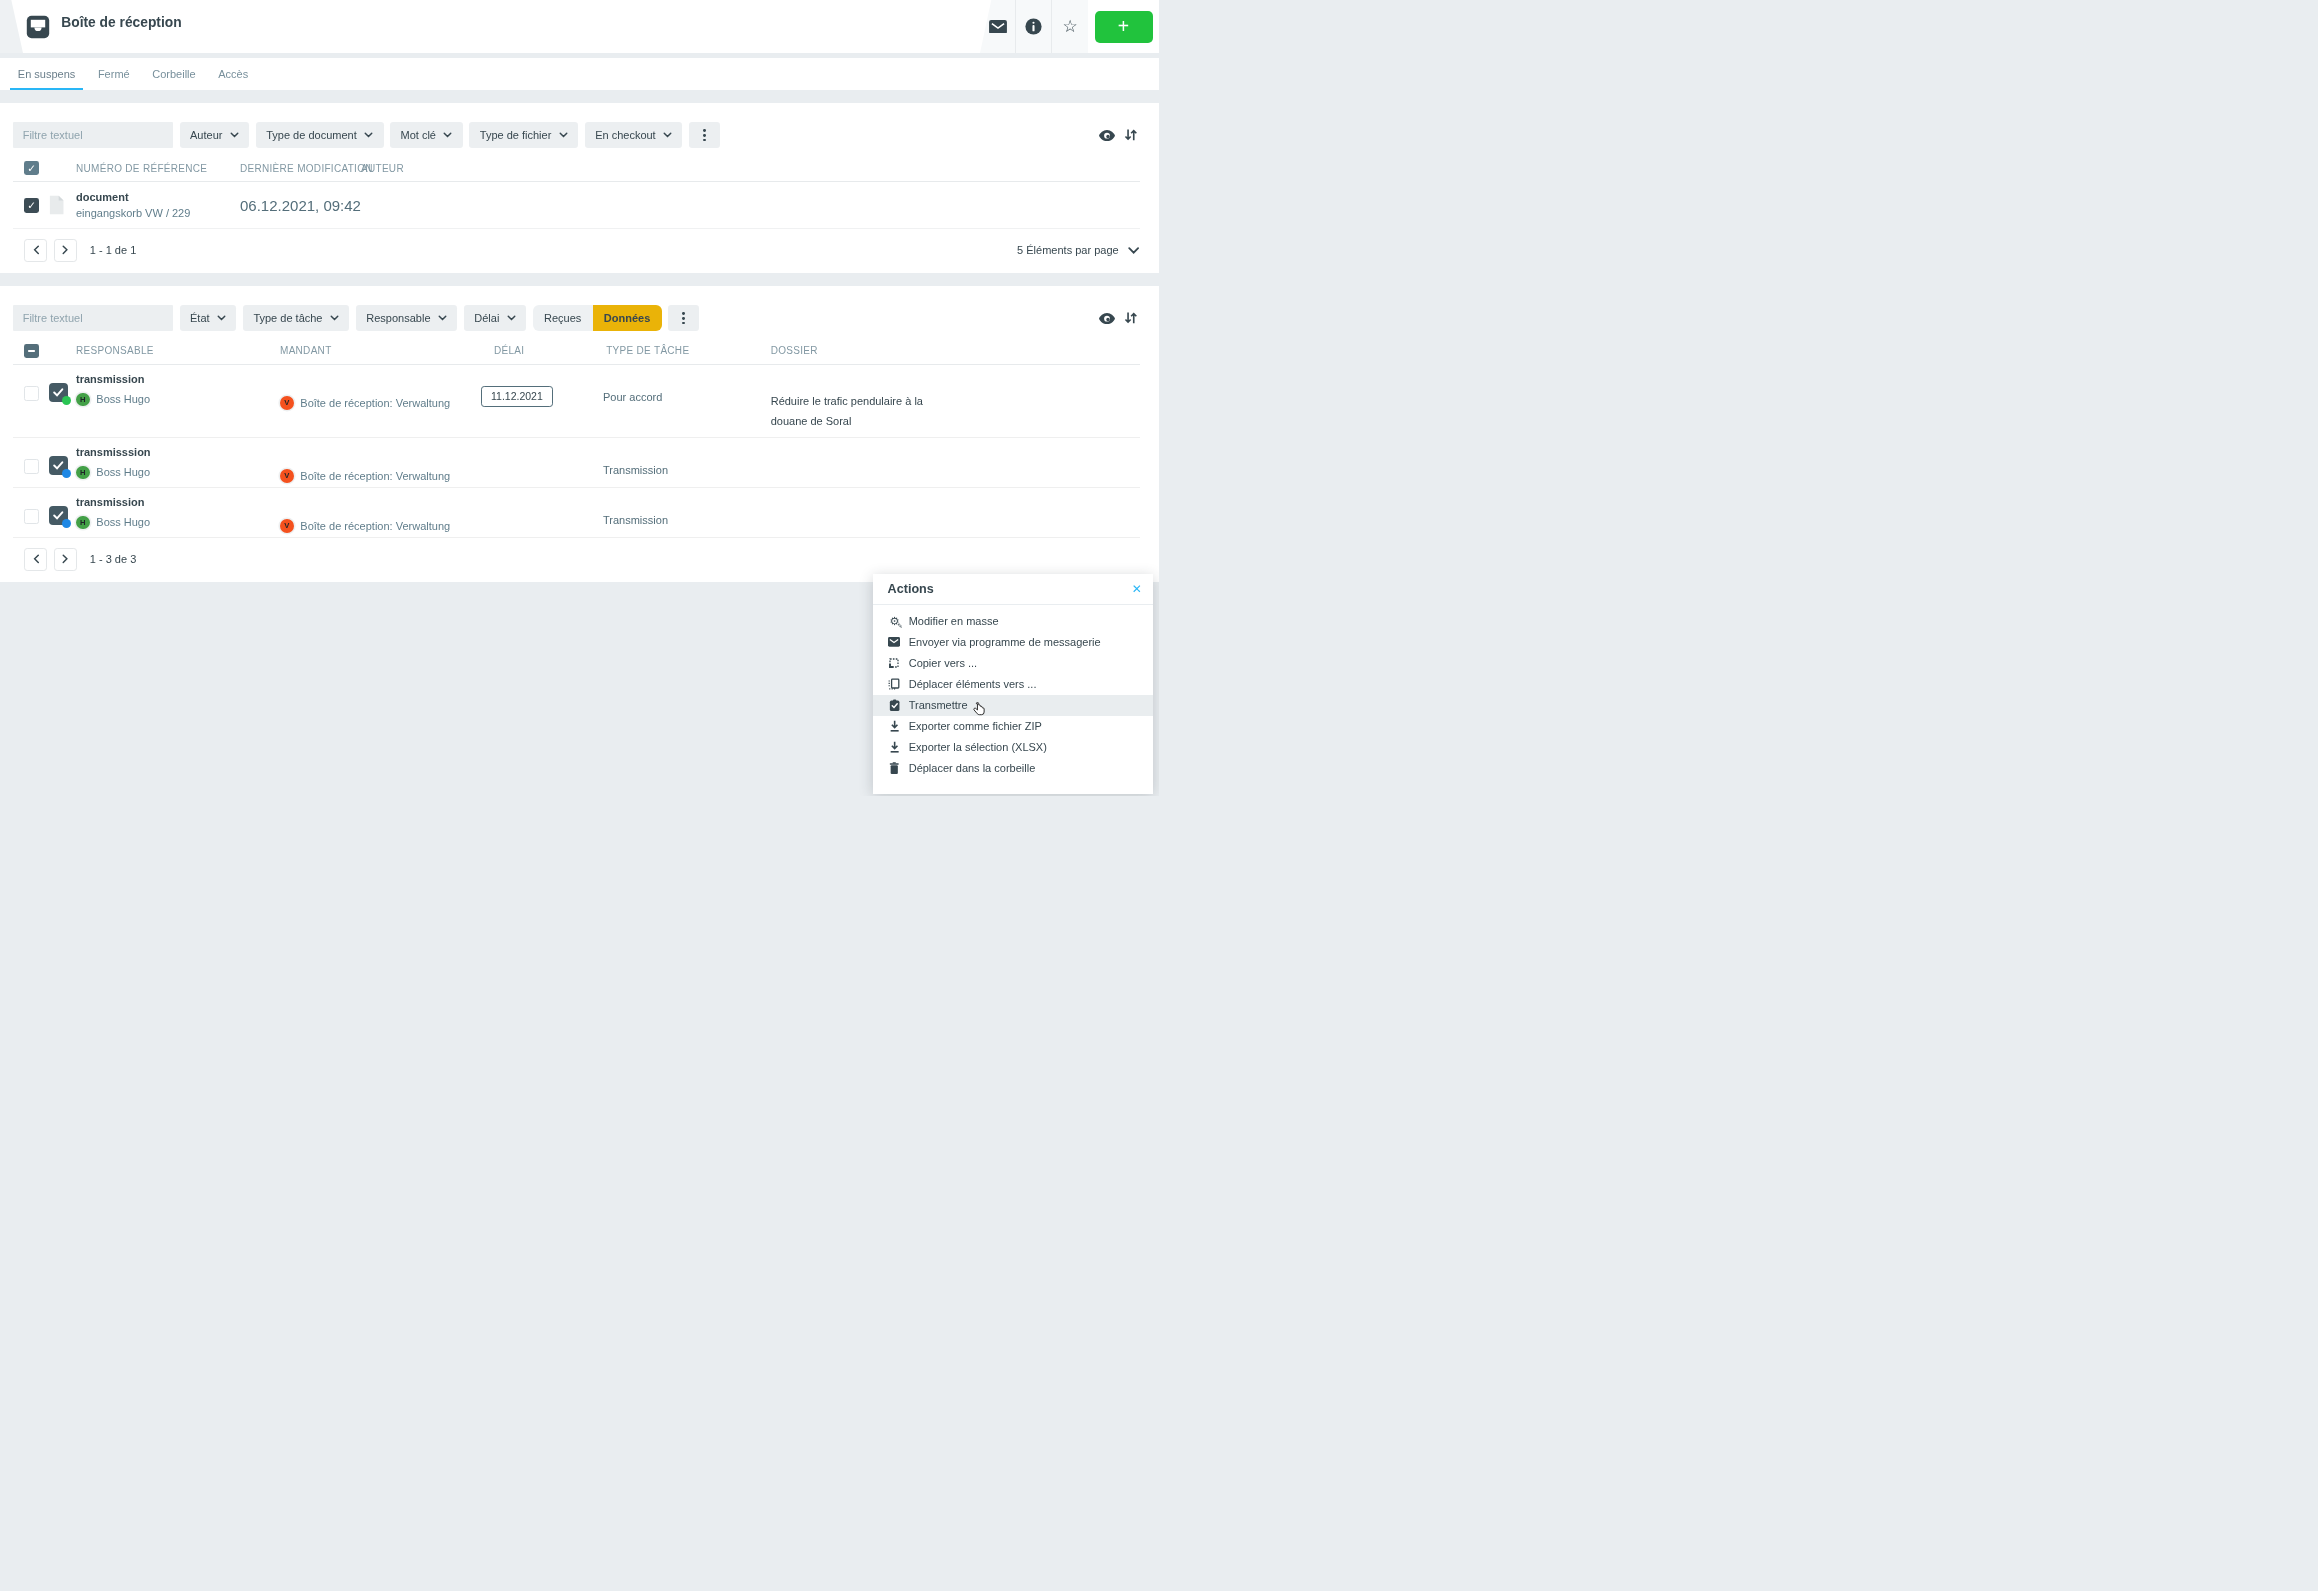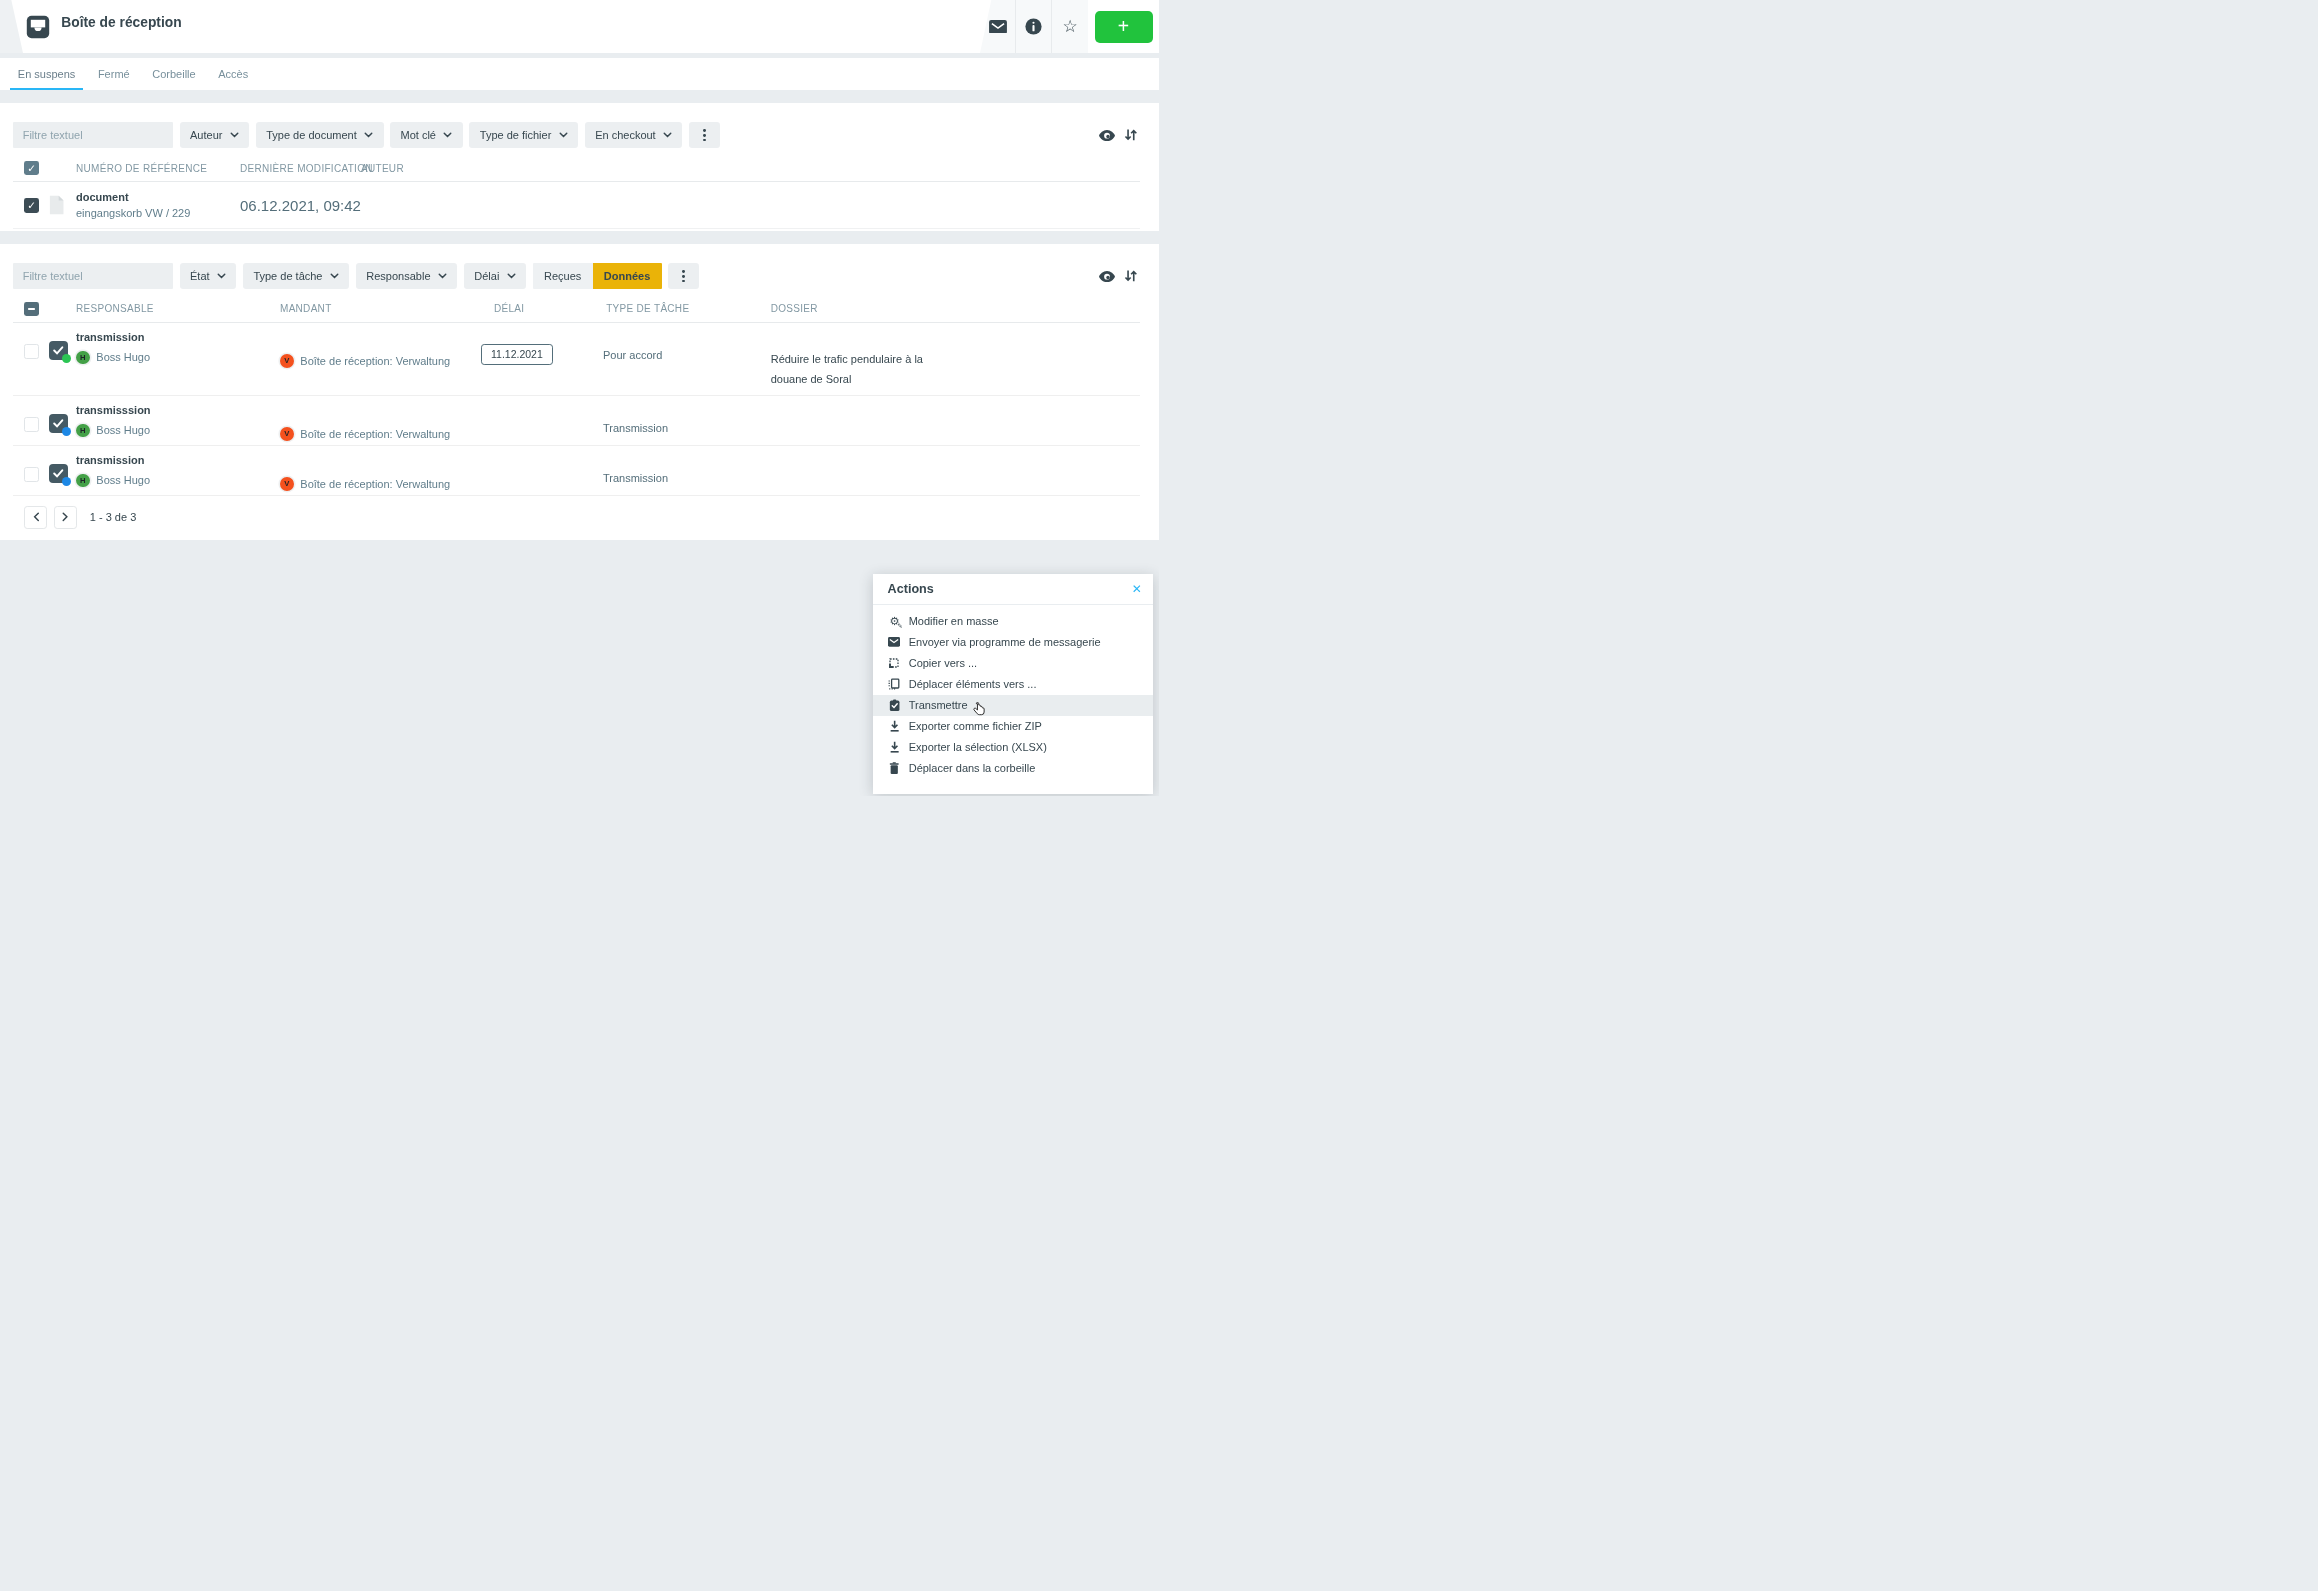--- a/index.html
+++ b/index.html
@@ -43,21 +43,21 @@
   .filter-row { display:flex; align-items:center; gap:6.5px; margin-top:9.7px; height:26px; }
   .txt-filter { width:160px; height:26px; background:#eceff1; border:none; border-radius:1px;
     padding:0 9.7px; font-size:11px; color:#37474f; font-family:inherit; }
   .txt-filter::placeholder { color:#90a4ae; }
   .chip { height:26px; background:#eceff1; border:none; border-radius:3.2px; padding:0 10.5px;
     display:flex; align-items:center; gap:7.3px; font-size:11px; color:#37474f;
     font-family:inherit; cursor:pointer; white-space:nowrap; }
   .kebab { width:31px; justify-content:center; gap:0; }
   .kebab-dots { display:flex; flex-direction:column; gap:2px; }
   .kebab-dots i { width:2.8px; height:2.8px; border-radius:50%; background:#37474f; }
-  .toggle { display:flex; border-radius:1px; overflow:hidden; }
+  .toggle { display:flex; border-radius:6px; overflow:hidden; }
   .toggle .seg { height:26px; padding:0 11.3px; display:flex; align-items:center; font-size:11px;
     color:#37474f; background:#eef1f3; border:none; font-family:inherit; cursor:pointer; }
   .toggle .seg.selected { background:#eab308; font-weight:700; }
   .filter-spacer { flex:1; }
   .icon-btn { background:none; border:none; cursor:pointer; padding:1.6px; display:flex; }
 
   
   .cb { width:14.6px; height:14.6px; border-radius:2.4px; display:flex; align-items:center;
     justify-content:center; flex:none; cursor:pointer; }
   .cb-gray  { background:#607d8b; }
@@ -278,20 +278,45 @@
       </span>
     </div>
     <div class="cell-main">
       <div class="t1">document</div>
       <div class="t2">eingangskorb VW / 229</div>
     </div>
     <div class="cell-date">06.12.2021, 09:42</div>
     <div class="cell-date"></div>
   </div>
 
+  <div class="pager-row">
+    <button class="pg-btn">
+      <span>
+        <svg width="6.5" height="9.7" viewBox="0 0 8 12">
+            <path d="M6.5 1.5L2 6l4.5 4.5" stroke="#37474f" stroke-width="1.8" fill="none" stroke-linecap="round"></path>
+          </svg>
+      </span>
+    </button>
+    <button class="pg-btn">
+      <span>
+        <svg width="6.5" height="9.7" viewBox="0 0 8 12">
+            <path d="M1.5 1.5L6 6l-4.5 4.5" stroke="#37474f" stroke-width="1.8" fill="none" stroke-linecap="round"></path>
+          </svg>
+      </span>
+    </button>
+    <span class="pg-range">1 - 1 de 1</span>
+    <div class="per-page">
+      <span>5 Éléments par page</span>
+      <span>
+        <svg width="11.3" height="7.3" viewBox="0 0 14 9">
+            <path d="M1.5 1.5l5.5 5.5 5.5-5.5" stroke="#37474f" stroke-width="2.2" fill="none" stroke-linecap="round"></path>
+          </svg>
+      </span>
+    </div>
+  </div>
 </section>
 
 <section class="card">
 
   <div class="filter-row">
     <input class="txt-filter" placeholder="Filtre textuel" style="">
     <button class="chip">
       <span>État</span>
       <span>
         <svg width="9" height="5.7" viewBox="0 0 11 7">

